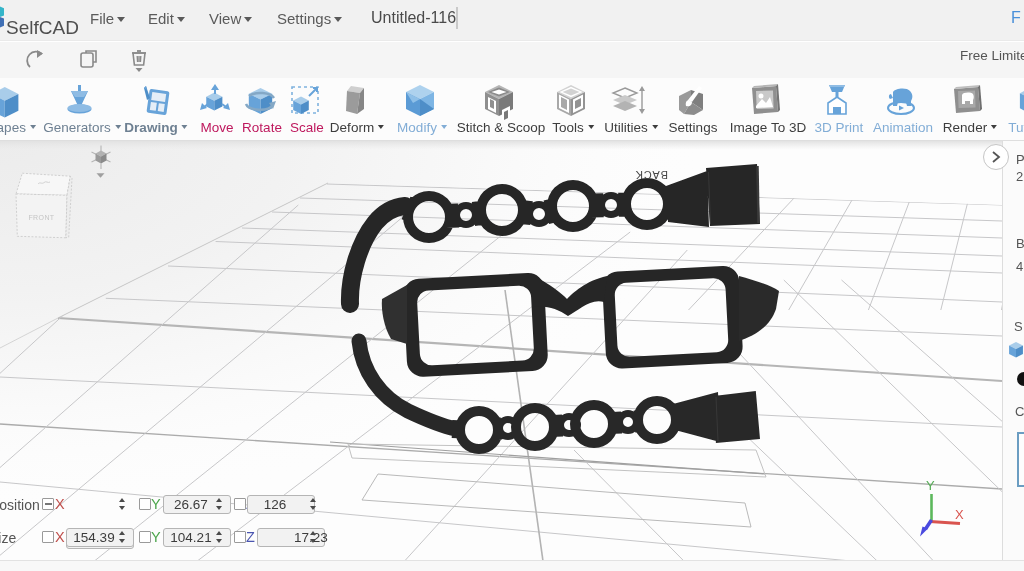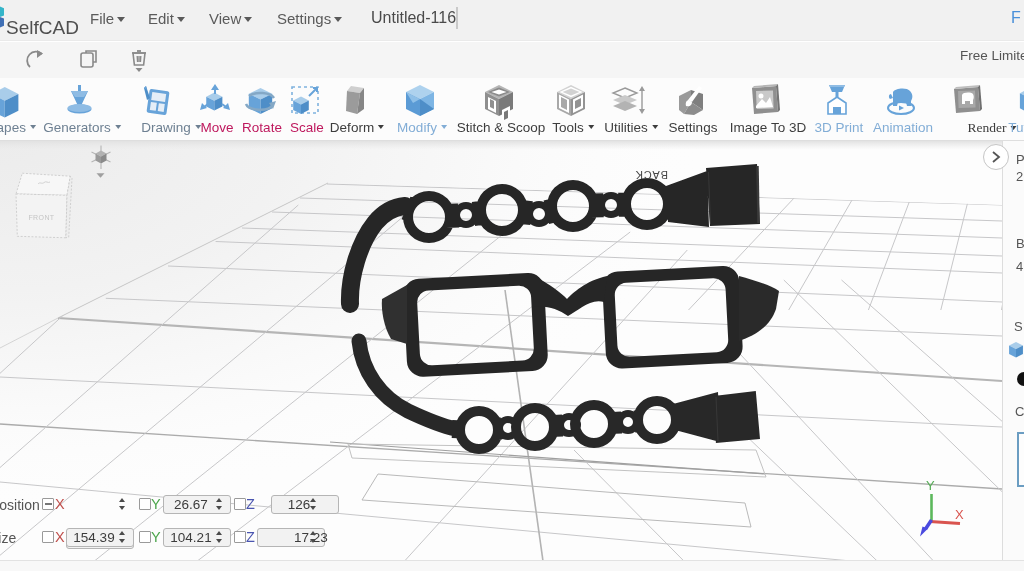--- a/index.html
+++ b/index.html
@@ -204,21 +204,21 @@
 <svg style="position:absolute;left:138px;top:84px;" width="40" height="36" viewBox="0 0 40 36">
       <g transform="rotate(8 20 18)">
         <rect x="10" y="6" width="20" height="24" rx="2" fill="#67a3d9"></rect>
 <rect x="13" y="9" width="14" height="8" fill="#fcfcfc" opacity=".85"></rect>
 <rect x="13" y="19" width="6" height="8" fill="#fcfcfc" opacity=".85"></rect>
 <rect x="21" y="19" width="6" height="8" fill="#fcfcfc" opacity=".85"></rect>
       </g>
 <path d="M8,2 L12,14 L9,16 L6,4 Z" fill="#4e8ec8"></path>
       <path d="M6,4 L8,2 L9,6 Z" fill="#67a3d9"></path>
     </svg>
-<div class="tbl gb" style="left:171px; transform:translateX(-50%);">Drawing<span class="tcaret"></span></div>
+<div class="tbl gb" style="left:156px; transform:translateX(-50%);font-weight:bold;">Drawing<span class="tcaret"></span></div>
 <svg style="position:absolute;left:198px;top:84px;" width="40" height="36" viewBox="0 0 40 36">
       <g transform="translate(7,8) scale(0.62)">
 <polygon points="15,1 28,7.5 15,14 2,7.5" fill="#a9cdea"></polygon>
 <polygon points="2,7.5 15,14 15,30 2,23.5" fill="#67a3d9"></polygon>
 <polygon points="15,14 28,7.5 28,23.5 15,30" fill="#4e8ec8"></polygon>
       </g>
 <path d="M17,0 L21,6 L13,6 Z" fill="#67a3d9"></path>
       <rect x="16" y="5" width="2" height="5" fill="#67a3d9"></rect>
 <path d="M2,26 L9,24 L4,19 Z" fill="#67a3d9"></path>
       <line x1="6" y1="23" x2="10" y2="20" stroke="#67a3d9" stroke-width="2"></line>
@@ -328,21 +328,21 @@
 <path d="M16,21.5 L21,24 L16,26.5 Z" fill="#67a3d9"></path>
     </svg>
 <div class="tbl bb" style="left:903px; transform:translateX(-50%);">Animation</div>
 <svg style="position:absolute;left:950px;top:84px;" width="40" height="36" viewBox="0 0 40 36">
       <polygon points="4,5 28,3 30,27 6,29" fill="#8f8f8f"></polygon>
 <polygon points="4,5 6,3 30,1 28,3" fill="#bdbdbd"></polygon>
 <polygon points="28,3 30,1 32,25 30,27" fill="#6f6f6f"></polygon>
 <rect x="8" y="7" width="17" height="17" fill="#a8a8a8" transform="rotate(-2 8 7)"></rect>
 <path d="M12,11 C13,8 21,8 23,10 C24,12 24,14 23,16 L23,20 L20,20 L20,17 L15,17 L15,20 L12,20 Z" fill="#fff"></path>
     </svg>
-<div class="tbl dk" style="left:992px; transform:translateX(-50%);font-family:Liberation Serif, serif;">Render<span class="tcaret"></span></div>
+<div class="tbl dk" style="left:970px; transform:translateX(-50%);">Render<span class="tcaret"></span></div>
 <svg style="position:absolute;left:1018px;top:84px;" width="40" height="36" viewBox="0 0 40 36">
       <g transform="translate(0,2) scale(0.95)">
 <polygon points="15,1 28,7.5 15,14 2,7.5" fill="#a9cdea"></polygon>
 <polygon points="2,7.5 15,14 15,30 2,23.5" fill="#67a3d9"></polygon>
 <polygon points="15,14 28,7.5 28,23.5 15,30" fill="#4e8ec8"></polygon>
       </g>
     </svg>
 <div class="tbl bb" style="left:1034px; transform:translateX(-50%);">Tutorials</div>
 
   <div class="sidebar"></div>
@@ -374,21 +374,21 @@
     </div>
 <div class="axl" style="left:55px;top:496px;color:#c0504d;font-weight:normal;font-size:14.5px;">X</div>
 <div class="inp" style="left:66px;top:495px;margin-top:35px;">-0.29</div>
 <div class="spin" style="left:119px;top:498px;"></div>
 <div class="cbox" style="left:139px;top:498px;"></div>
 <div class="axl" style="left:151px;top:496px;color:#4ca64c;font-weight:normal;font-size:14.5px;">Y</div>
 <div class="inp" style="left:163px;top:495px;">26.67</div>
 <div class="spin" style="left:216px;top:498px;"></div>
 <div class="cbox" style="left:234px;top:498px;"></div>
 <div class="axl" style="left:246px;top:496px;color:#4a55b0;font-weight:normal;font-size:14.5px;">Z</div>
-<div class="inp" style="left:271px;top:495px;text-align:center;">126</div>
+<div class="inp" style="left:247px;top:495px;text-align:center;">126</div>
 <div class="spin" style="left:310px;top:498px;"></div>
 <div class="cbox" style="left:42px;top:531px;"></div>
 <div class="axl" style="left:55px;top:529px;color:#c0504d;font-weight:normal;font-size:14.5px;">X</div>
 <div class="inp" style="left:66px;top:528px;">154.39</div>
 <div class="spin" style="left:119px;top:531px;"></div>
 <div class="cbox" style="left:139px;top:531px;"></div>
 <div class="axl" style="left:151px;top:529px;color:#4ca64c;font-weight:normal;font-size:14.5px;">Y</div>
 <div class="inp" style="left:163px;top:528px;">104.21</div>
 <div class="spin" style="left:216px;top:531px;"></div>
 <div class="cbox" style="left:234px;top:531px;"></div>

